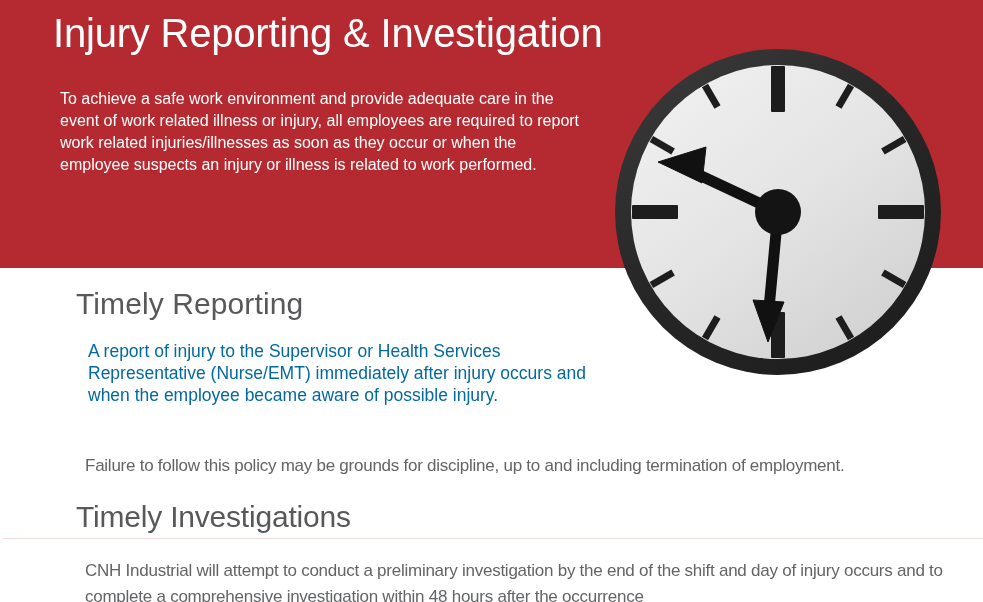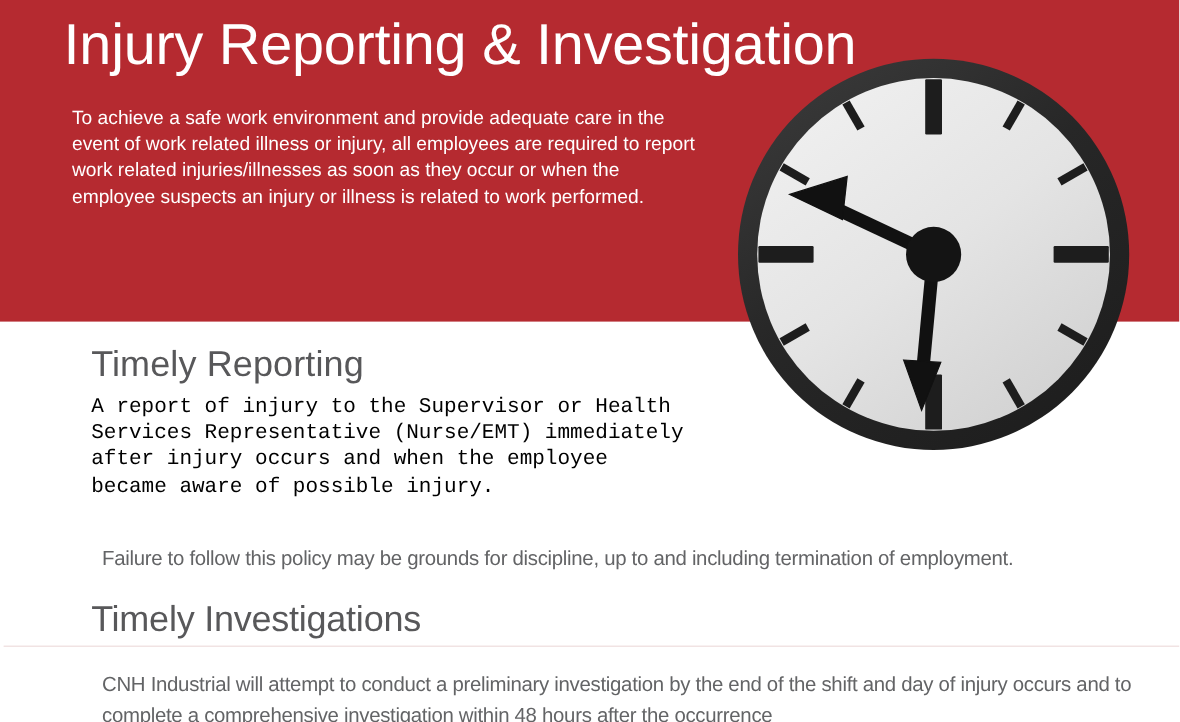--- a/index.html
+++ b/index.html
@@ -28,21 +28,21 @@
     width: 983px;
     height: 268px;
     background: #b52a30;
   }
   .hero-title {
     position: absolute;
     left: 53px;
     top: 8px;
     width: 700px;
     color: #ffffff;
-    font-size: 48px;
+    font-size: 40px;
     font-weight: 400;
     letter-spacing: -0.2px;
     line-height: 1.25;
     white-space: nowrap;
   }
   .hero-body {
     position: absolute;
     left: 60px;
     top: 88px;
     width: 520px;
@@ -82,28 +82,27 @@
     font-weight: 400;
     line-height: 1.15;
     letter-spacing: 0.1px;
   }
   .heading-lg.narrow {
     font-stretch: condensed;
     letter-spacing: -0.2px;
   }
 
   .body-wide {
-    margin: 0;
+    margin: 12px;
     padding: 6px 0 0 60px;
     width: 500px;
-    color: #000000;
+    color: #0369a1;
     font-size: 17.5px;
     font-weight: 400;
     line-height: 1.28;
-    font-family: Liberation Mono, monospace;
   }
   .body-narrow {
     margin: 16px;
     padding: 7px 0 0 53px;
     width: 900px;
     color: #636466;
     font-size: 17px;
     font-weight: 400;
     line-height: 1.55;
     letter-spacing: -0.25px;

